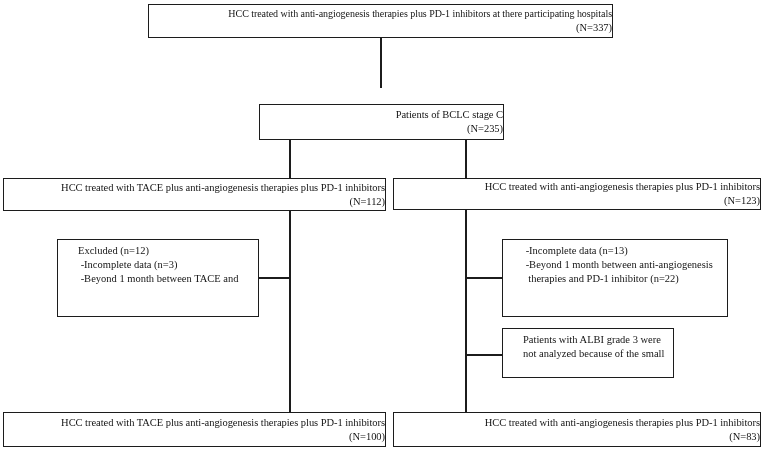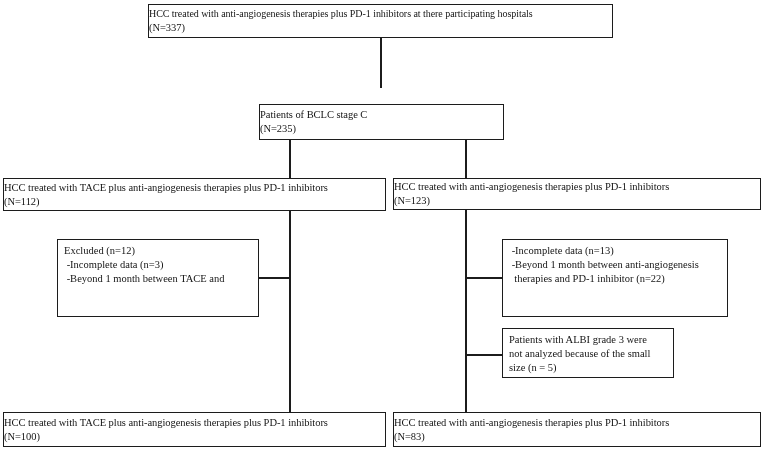--- a/index.html
+++ b/index.html
@@ -18,26 +18,26 @@
   }
   .box {
     position: absolute;
     box-sizing: border-box;
     border: 1.5px solid #1c1c1c;
     background: #ffffff;
   }
   .box.center {
     display: flex;
     flex-direction: column;
-    align-items: flex-start;
+    align-items: flex-end;
     justify-content: center;
     text-align: center;
   }
   .box.leftalign {
-    padding: 4px 5px 2px 6px;
+    padding: 4px 5px 2px 20px;
     text-align: left;
   }
   .ln {
     font-size: 10.5px;
     line-height: 14px;
     white-space: pre-wrap;
   }
   .ln.nowrap {
     white-space: nowrap;
     letter-spacing: -0.05px;
@@ -94,21 +94,20 @@
 
   <div class="box leftalign" style="left:502px; top:239px; width:226px; height:78px;">
     <div class="ln"> -Incomplete data (n=13)</div>
     <div class="ln"> -Beyond 1 month between anti-angiogenesis</div>
     <div class="ln">  therapies and PD-1 inhibitor (n=22)</div>
   </div>
 
   <div class="box leftalign" style="left:502px; top:328px; width:172px; height:50px;">
     <div class="ln">Patients with ALBI grade 3 were</div>
     <div class="ln">not analyzed because of the small</div>
-    <div class="ln">size (n = 5)</div>
   </div>
 
   <div class="box center" style="left:3px; top:412px; width:383px; height:35px;">
     <div class="ln nowrap">HCC treated with TACE plus anti-angiogenesis therapies plus PD-1 inhibitors</div>
     <div class="ln nowrap">(N=100)</div>
   </div>
 
   <div class="box center" style="left:393px; top:412px; width:368px; height:35px;">
     <div class="ln nowrap">HCC treated with anti-angiogenesis therapies plus PD-1 inhibitors</div>
     <div class="ln nowrap">(N=83)</div>

